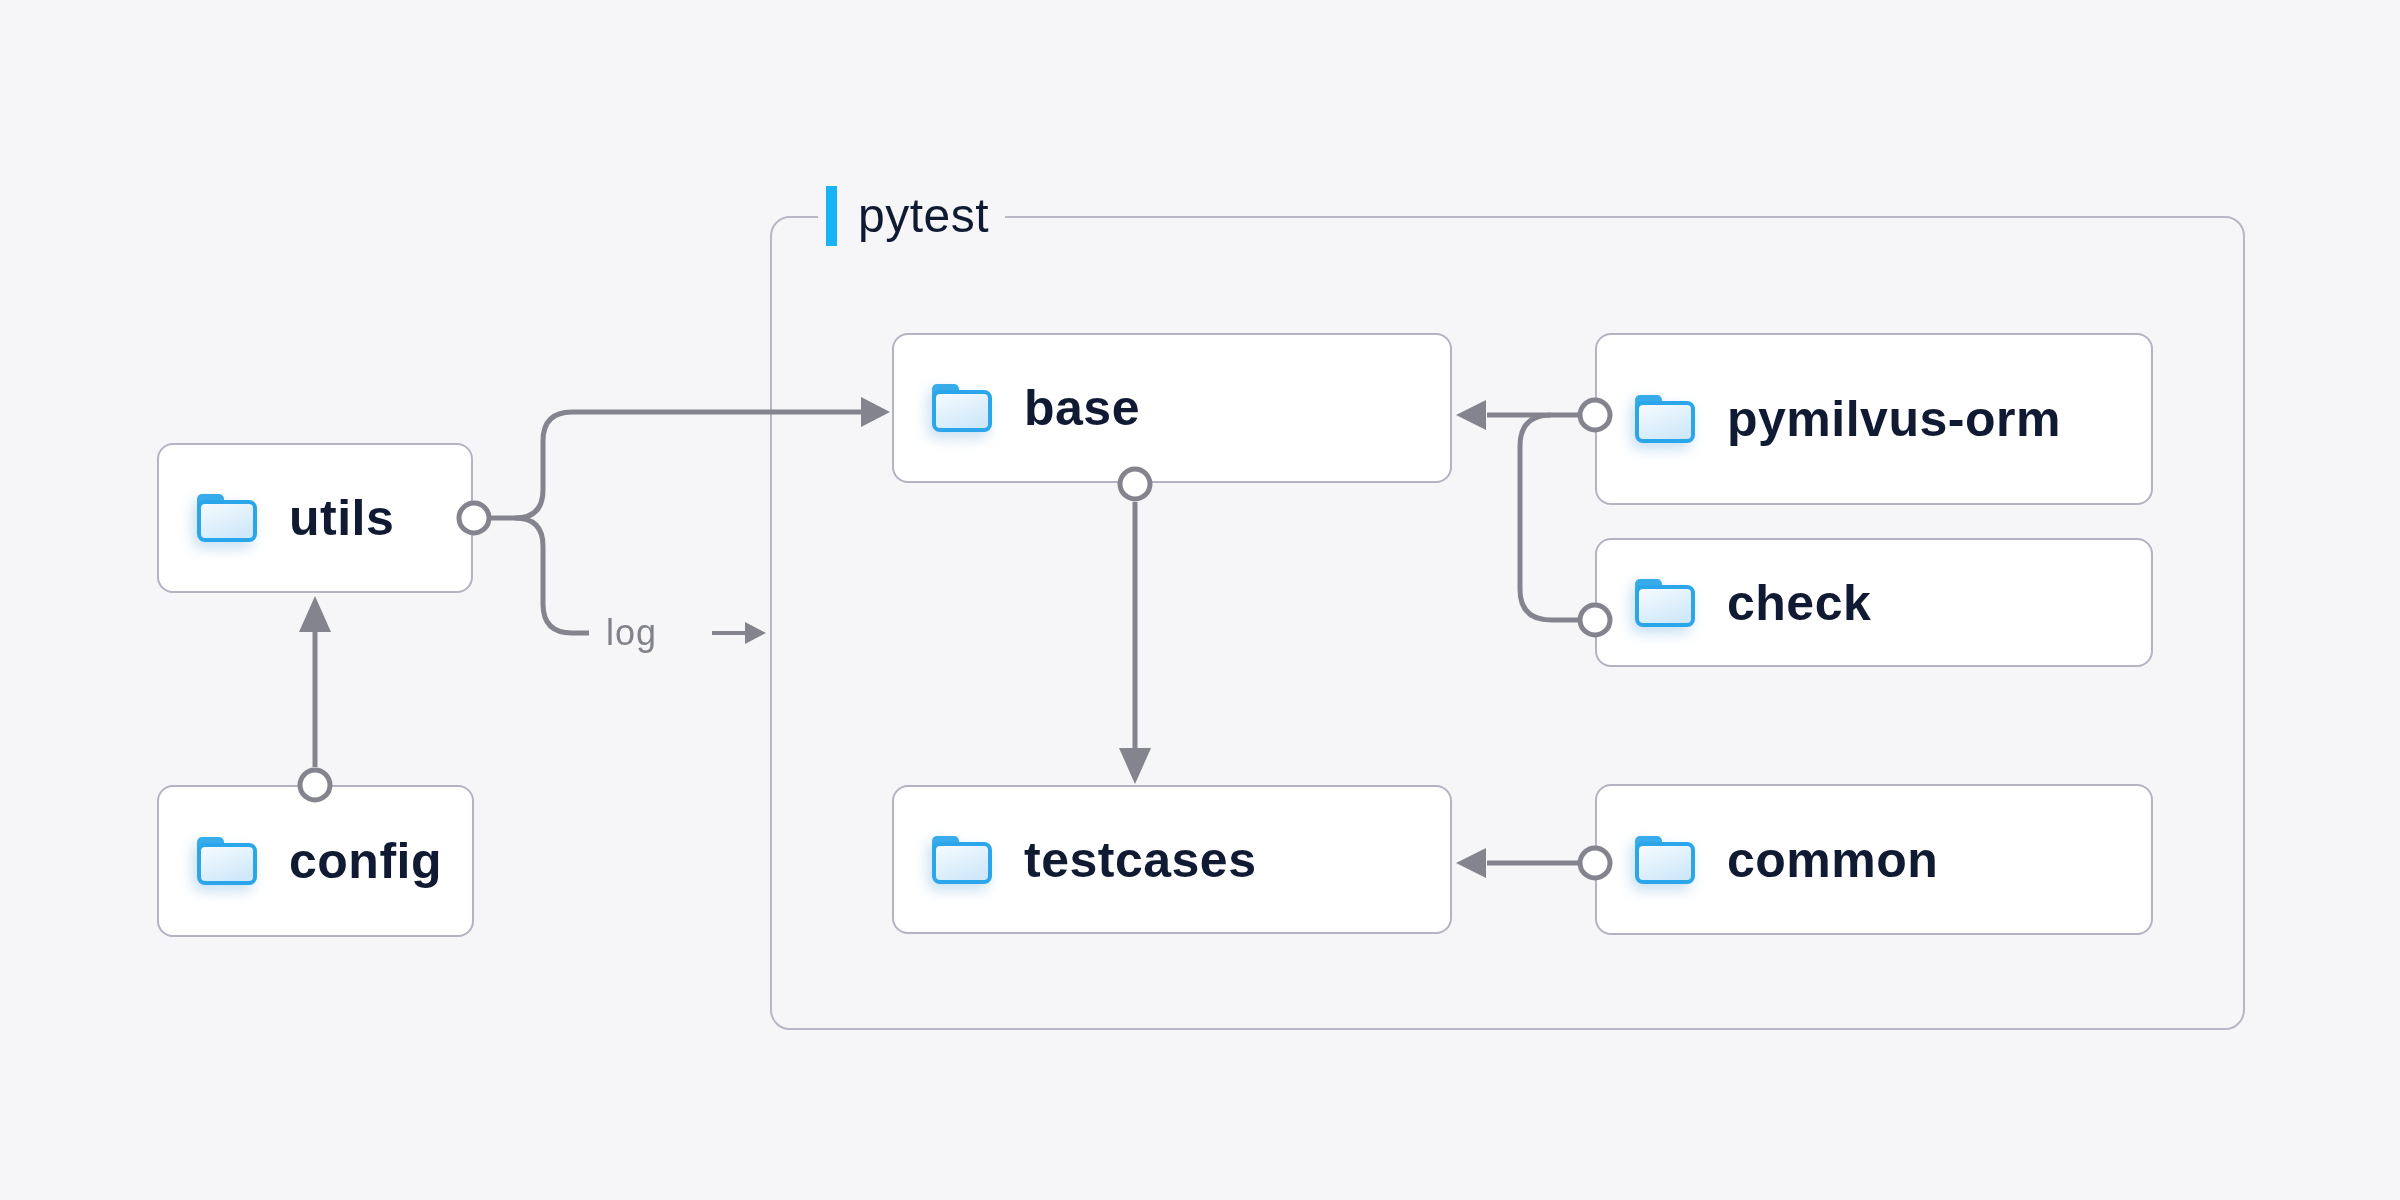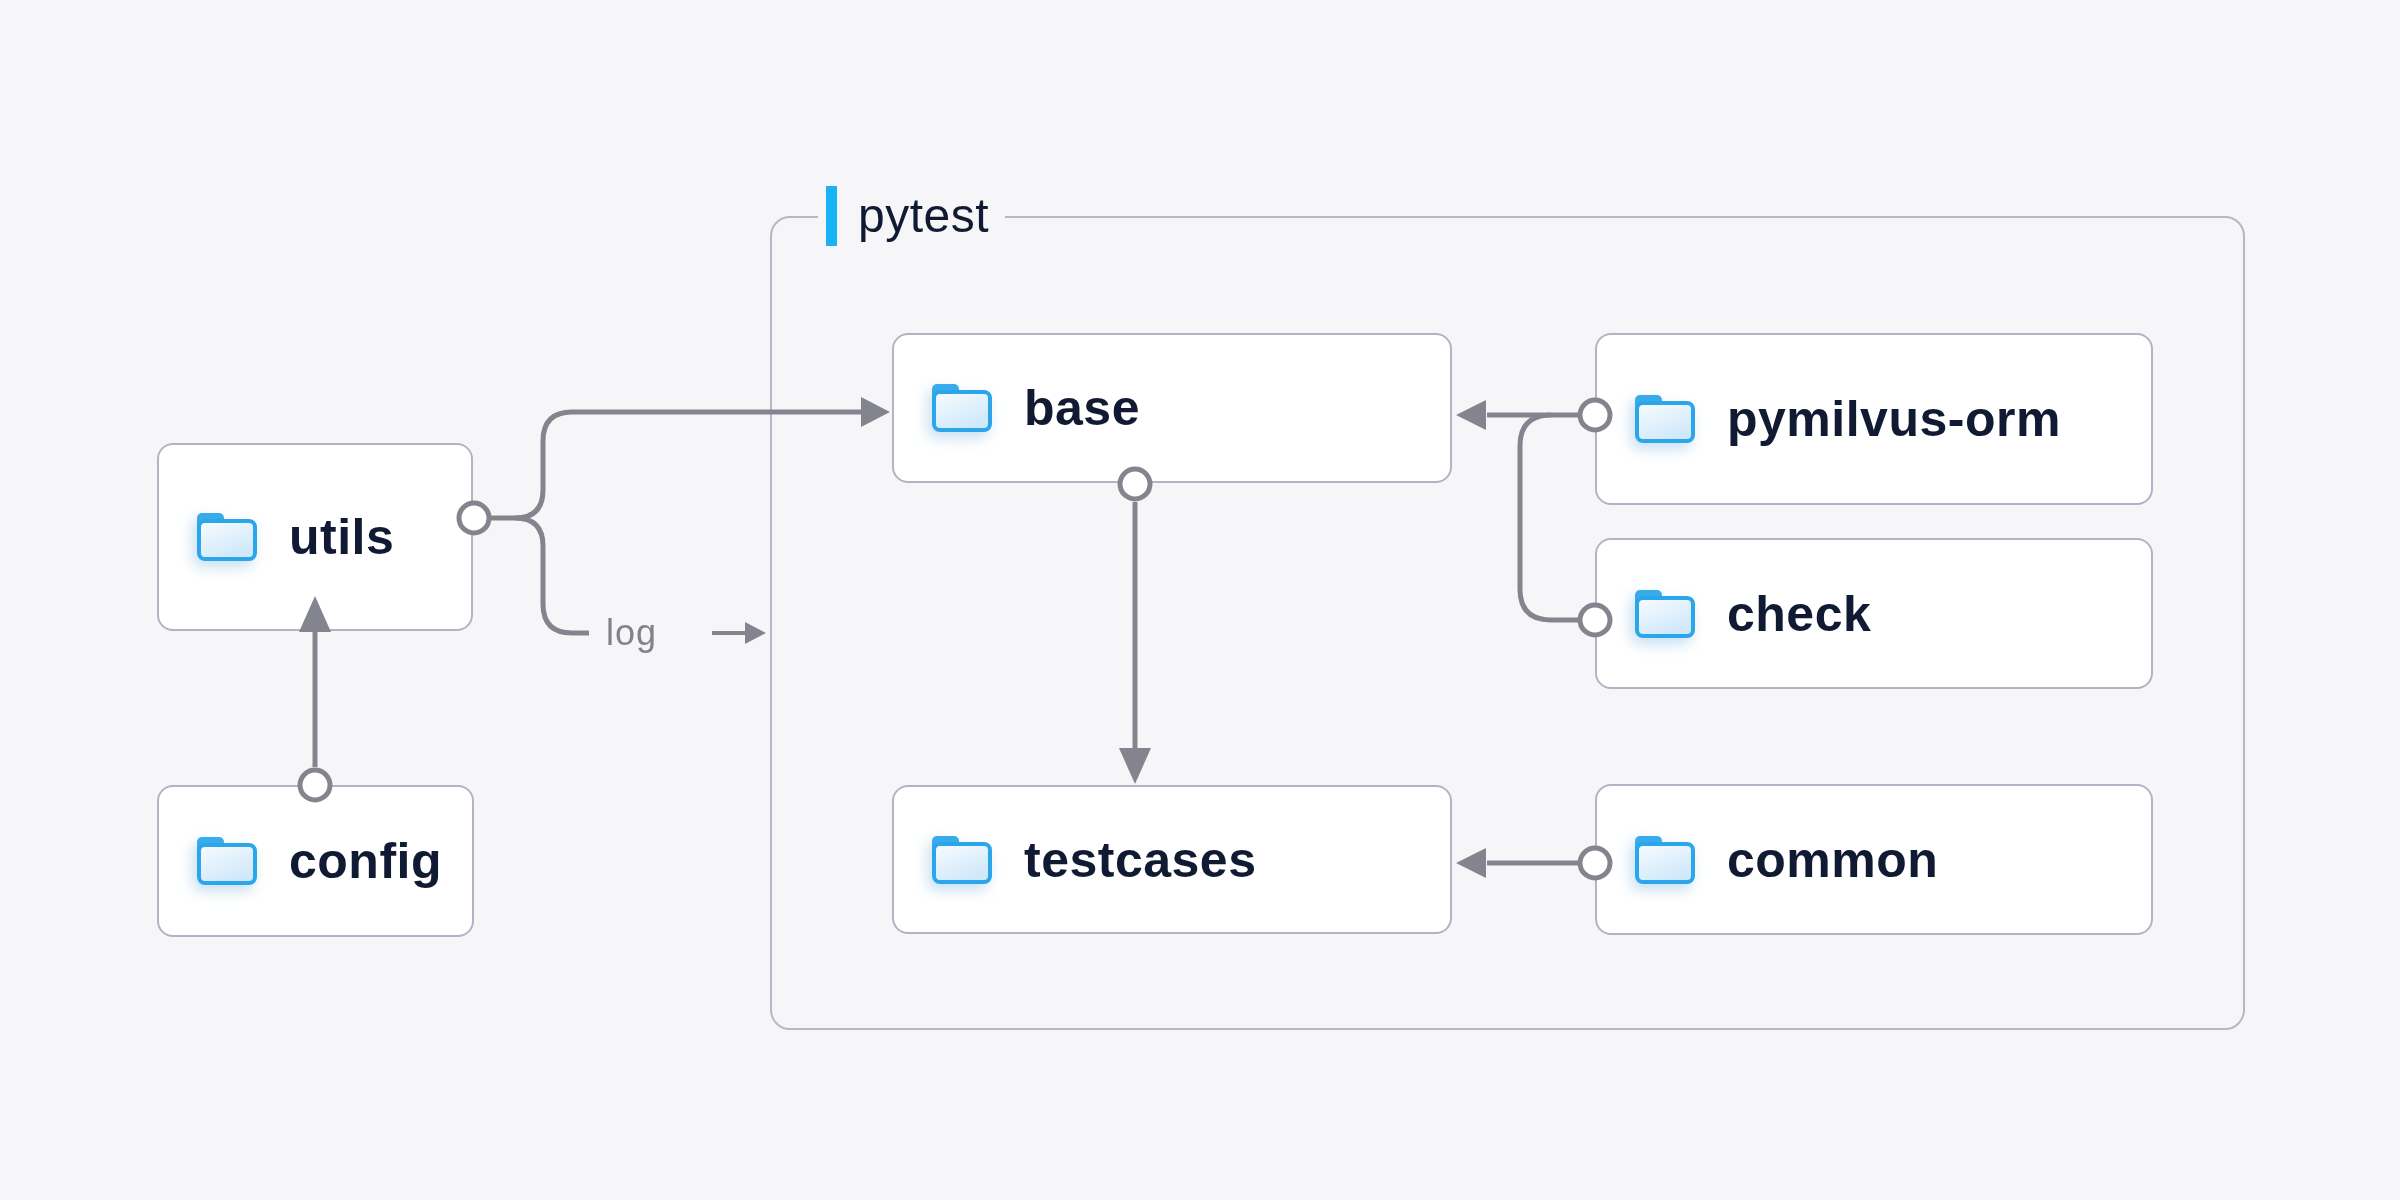--- a/index.html
+++ b/index.html
@@ -64,26 +64,26 @@
     font-size:50px;font-weight:700;
     color:var(--text-navy);
     margin-left:30px;
     letter-spacing:0.5px;
     white-space:nowrap;
   }
   .folder-icon{
     flex:0 0 auto;
     filter:drop-shadow(-4px 6px 7px rgba(70,150,210,0.30));
   }
-  .node-utils      {left:157px; top:443px; width:316px; height:188px;}
+  .node-utils      {left:157px; top:443px; width:316px; height:150px;}
   .node-config     {left:157px; top:785px; width:317px; height:152px;}
   .node-base       {left:892px; top:333px; width:560px; height:150px;}
   .node-testcases  {left:892px; top:785px; width:560px; height:149px;}
   .node-pymilvus   {left:1595px;top:333px; width:558px; height:172px;}
-  .node-check      {left:1595px;top:538px; width:558px; height:151px;}
+  .node-check      {left:1595px;top:538px; width:558px; height:129px;}
   .node-common     {left:1595px;top:784px; width:558px; height:151px;}
   
   .edge-label{
     position:absolute;
     left:606px;top:604px;
     font-size:36px;font-weight:400;
     color:var(--label-gray);
     line-height:58px;
     z-index:2;
     letter-spacing:1px;

